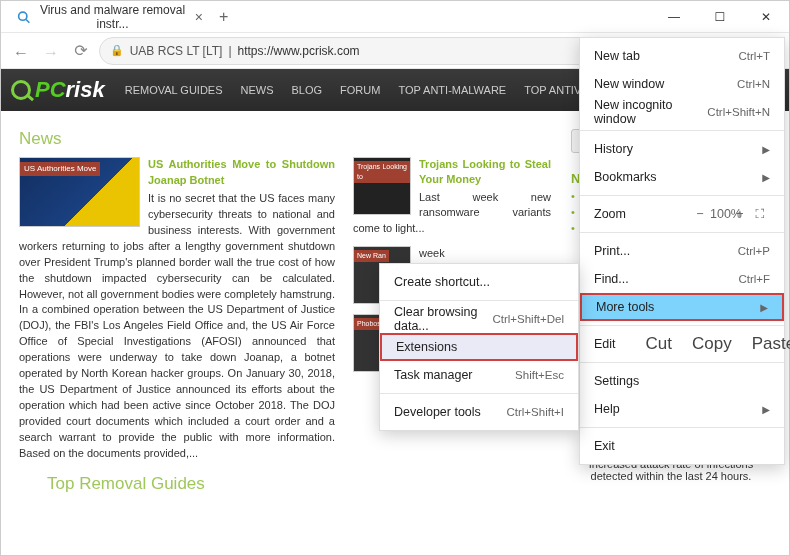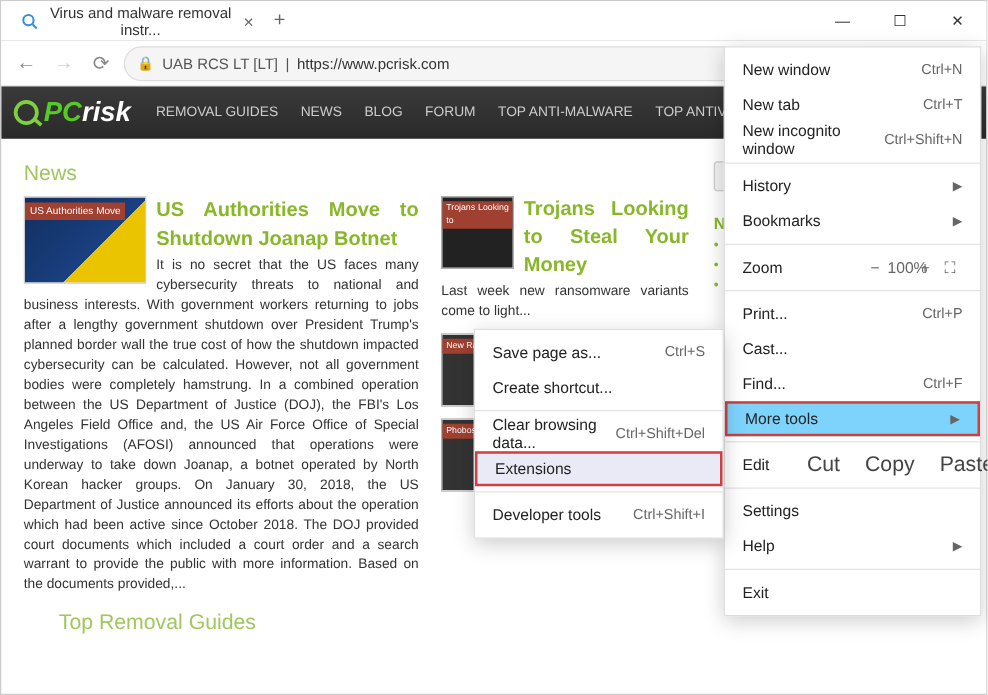--- a/index.html
+++ b/index.html
@@ -27,23 +27,23 @@
 .logo .pc { color:#55cc22; font-style:italic; } .logo .risk { color:#fff; font-style:italic;}
 .logo-mag { width:20px;height:20px;border:3px solid #7dd13e;border-radius:50%;position:relative;margin-right:4px;}
 .logo-mag:after{content:'';position:absolute;width:8px;height:3px;background:#7dd13e;bottom:-2px;right:-6px;transform:rotate(40deg);}
 .navitems { display:flex; gap:18px; font-size:11px; color:#ccc; white-space:nowrap; }
 .navitems span { cursor:pointer; }
 .page { padding:18px 18px 0 18px; display:flex; gap:20px; font-size:12px; }
 .main { flex:1; }
 h4.section { font-size:17px; color:#a0c75c; font-weight:normal; margin-bottom:8px; }
 .news-row { display:flex; gap:18px; }
 .article1 { flex:1.1; font-size:11px; color:#333; text-align:justify; line-height:1.45; }
-.thumb1 { width:98px; height:70px; float:left; margin:0 8px 2px 0; background:linear-gradient(135deg,#112e60 0%,#1a4080 60%,#eac400 60%,#eac400 100%); position:relative; border:1px solid #ccc;}
+.thumb1 { width:121px; height:70px; float:left; margin:0 8px 2px 0; background:linear-gradient(135deg,#112e60 0%,#1a4080 60%,#eac400 60%,#eac400 100%); position:relative; border:1px solid #ccc;}
 .thumb1 .ov{position:absolute;top:4px;left:0;background:#a04030;color:#fff;font-size:8px;padding:1px 4px;}
-.art-title { color:#88b72a; font-weight:bold; font-size:16px; margin-bottom:2px; }
+.art-title { color:#88b72a; font-weight:bold; font-size:11px; margin-bottom:2px; }
 .article2 { width:198px; font-size:11px; color:#333; text-align:justify; line-height:1.4; position:relative;}
 .thumb2 { width:58px; height:58px; float:left; margin:0 8px 2px 0; background:#222; border:1px solid #ccc; position:relative;}
 .thumb2 .ov{position:absolute;top:3px;left:0;background:#a04030;color:#fff;font-size:7px;padding:1px 3px;}
 .small-art { clear:both; margin-top:10px; display:flex; font-size:11px;}
 .small-art .thumb { width:58px; height:58px; background:#333; border:1px solid #ccc; margin-right:8px; position:relative;}
 .small-art .thumb .ov{position:absolute;top:3px;left:0;background:#a04030;color:#fff;font-size:7px;padding:1px 3px;}
 .sidecol { width:200px; font-size:12px; color:#333; }
 .searchbtn { width:60px; height:24px; border:1px solid #ccc; background:#f2f2f2; font-size:12px; margin-bottom:12px; display:inline-flex;align-items:center;justify-content:center;border-radius:3px;}
 .side-head { color:#88b72a; font-weight:bold; font-size:13px; margin:6px 0 4px 0;}
 .side-list { list-style:none; padding:0; }
@@ -188,26 +188,26 @@
             <span></span>
           </div>
         <div class="center" style="font-weight:bold;font-size:12px;">Medium</div>
         <div class="center" style="font-size:11px;margin-top:8px;">Increased attack rate of infections detected within the last 24 hours.</div>
       </div>
     </div>
   </div>
 
   <div class="menu main-menu">
     <div class="menu-row">
+        <span>New tab</span>
+        <span class="short">Ctrl+T</span>
+      </div>
+    <div class="menu-row">
         <span>New window</span>
         <span class="short">Ctrl+N</span>
-      </div>
-    <div class="menu-row">
-        <span>New tab</span>
-        <span class="short">Ctrl+T</span>
       </div>
     <div class="menu-row">
         <span>New incognito window</span>
         <span class="short">Ctrl+Shift+N</span>
       </div>
     <div class="menu-sep"></div>
     <div class="menu-row">
         <span>History</span>
         <span class="arrow">▶</span>
       </div>
@@ -222,23 +222,20 @@
       <span class="z">100%</span>
       <span class="z">+</span>
       <span class="z">⛶</span>
     </div>
     <div class="menu-sep"></div>
     <div class="menu-row">
         <span>Print...</span>
         <span class="short">Ctrl+P</span>
       </div>
     <div class="menu-row">
-        <span>Cast...</span>
-      </div>
-    <div class="menu-row">
         <span>Find...</span>
         <span class="short">Ctrl+F</span>
       </div>
     <div class="menu-row hl">
         <span>More tools</span>
         <span class="arrow">▶</span>
       </div>
     <div class="menu-sep"></div>
     <div class="menu-row edit-row">
       <span class="lbl">Edit</span>
@@ -255,33 +252,33 @@
         <span class="arrow">▶</span>
       </div>
     <div class="menu-sep"></div>
     <div class="menu-row">
         <span>Exit</span>
       </div>
   </div>
 
   <div class="menu sub-menu">
     <div class="menu-row">
-        <span>Save page as...</span>
-        <span class="short">Ctrl+S</span>
-      </div>
-    <div class="menu-row">
         <span>Create shortcut...</span>
       </div>
     <div class="menu-sep"></div>
     <div class="menu-row">
         <span>Clear browsing data...</span>
         <span class="short">Ctrl+Shift+Del</span>
       </div>
     <div class="menu-row hl">
         <span>Extensions</span>
       </div>
+    <div class="menu-row">
+        <span>Task manager</span>
+        <span class="short">Shift+Esc</span>
+      </div>
     <div class="menu-sep"></div>
     <div class="menu-row">
         <span>Developer tools</span>
         <span class="short">Ctrl+Shift+I</span>
       </div>
   </div>
 </div>
 
 </body></html>

